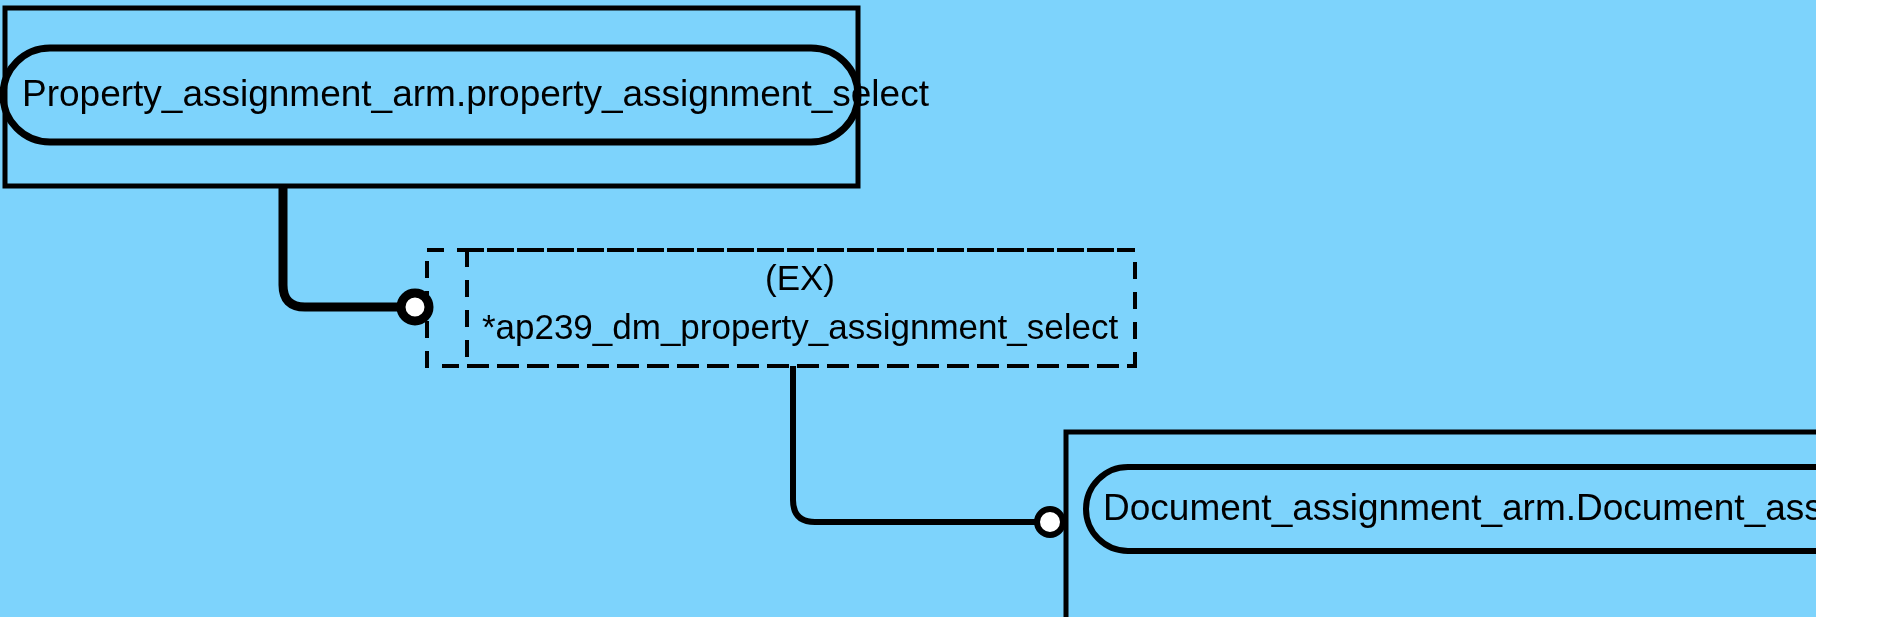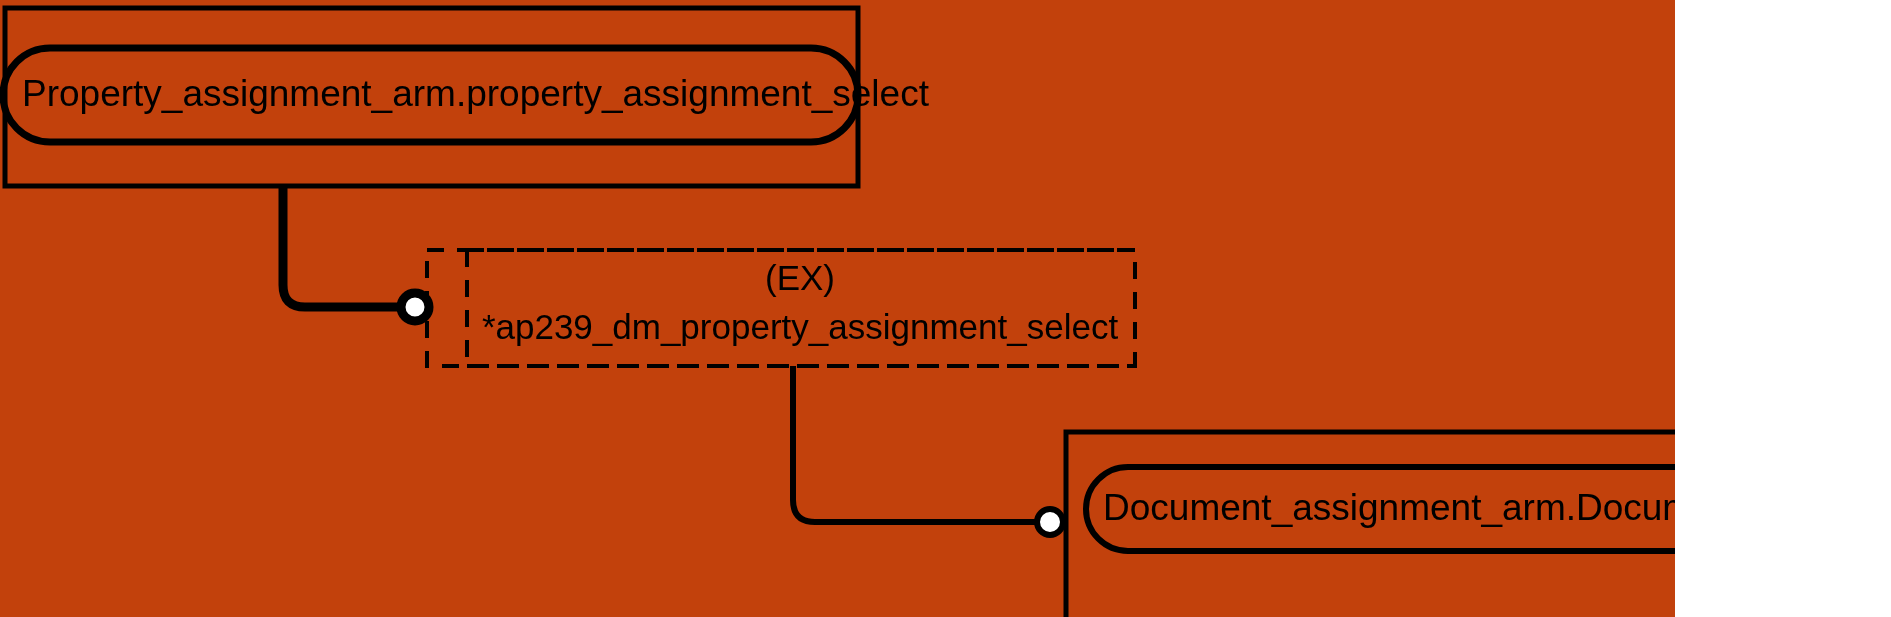--- a/index.html
+++ b/index.html
@@ -6,23 +6,23 @@
   html, body {
     margin: 0;
     padding: 0;
     background: #ffffff;
   }
   body {
     font-family: "Liberation Sans", sans-serif;
   }
   #diagram-root {
     position: relative;
-    width: 1675px;
+    width: 1816px;
     height: 617px;
-    background: #c2410c;
+    background: #7dd3fc;
     overflow: hidden;
   }
   #diagram-svg {
     position: absolute;
     left: 0;
     top: 0;
     width: 1891px;
     height: 617px;
     display: block;
   }

